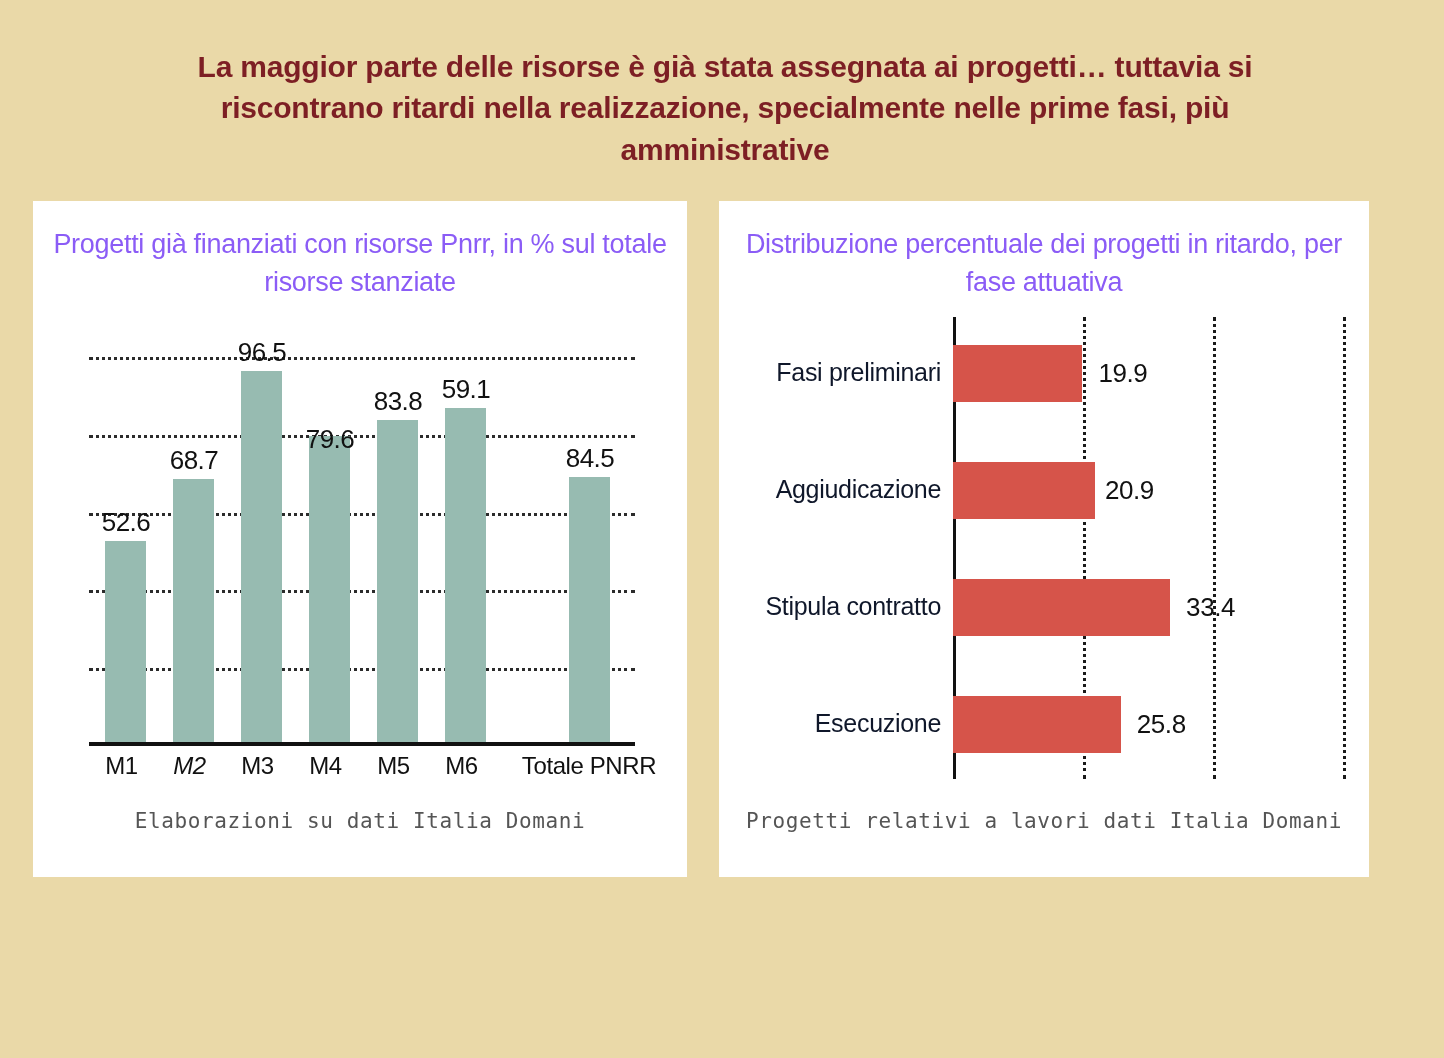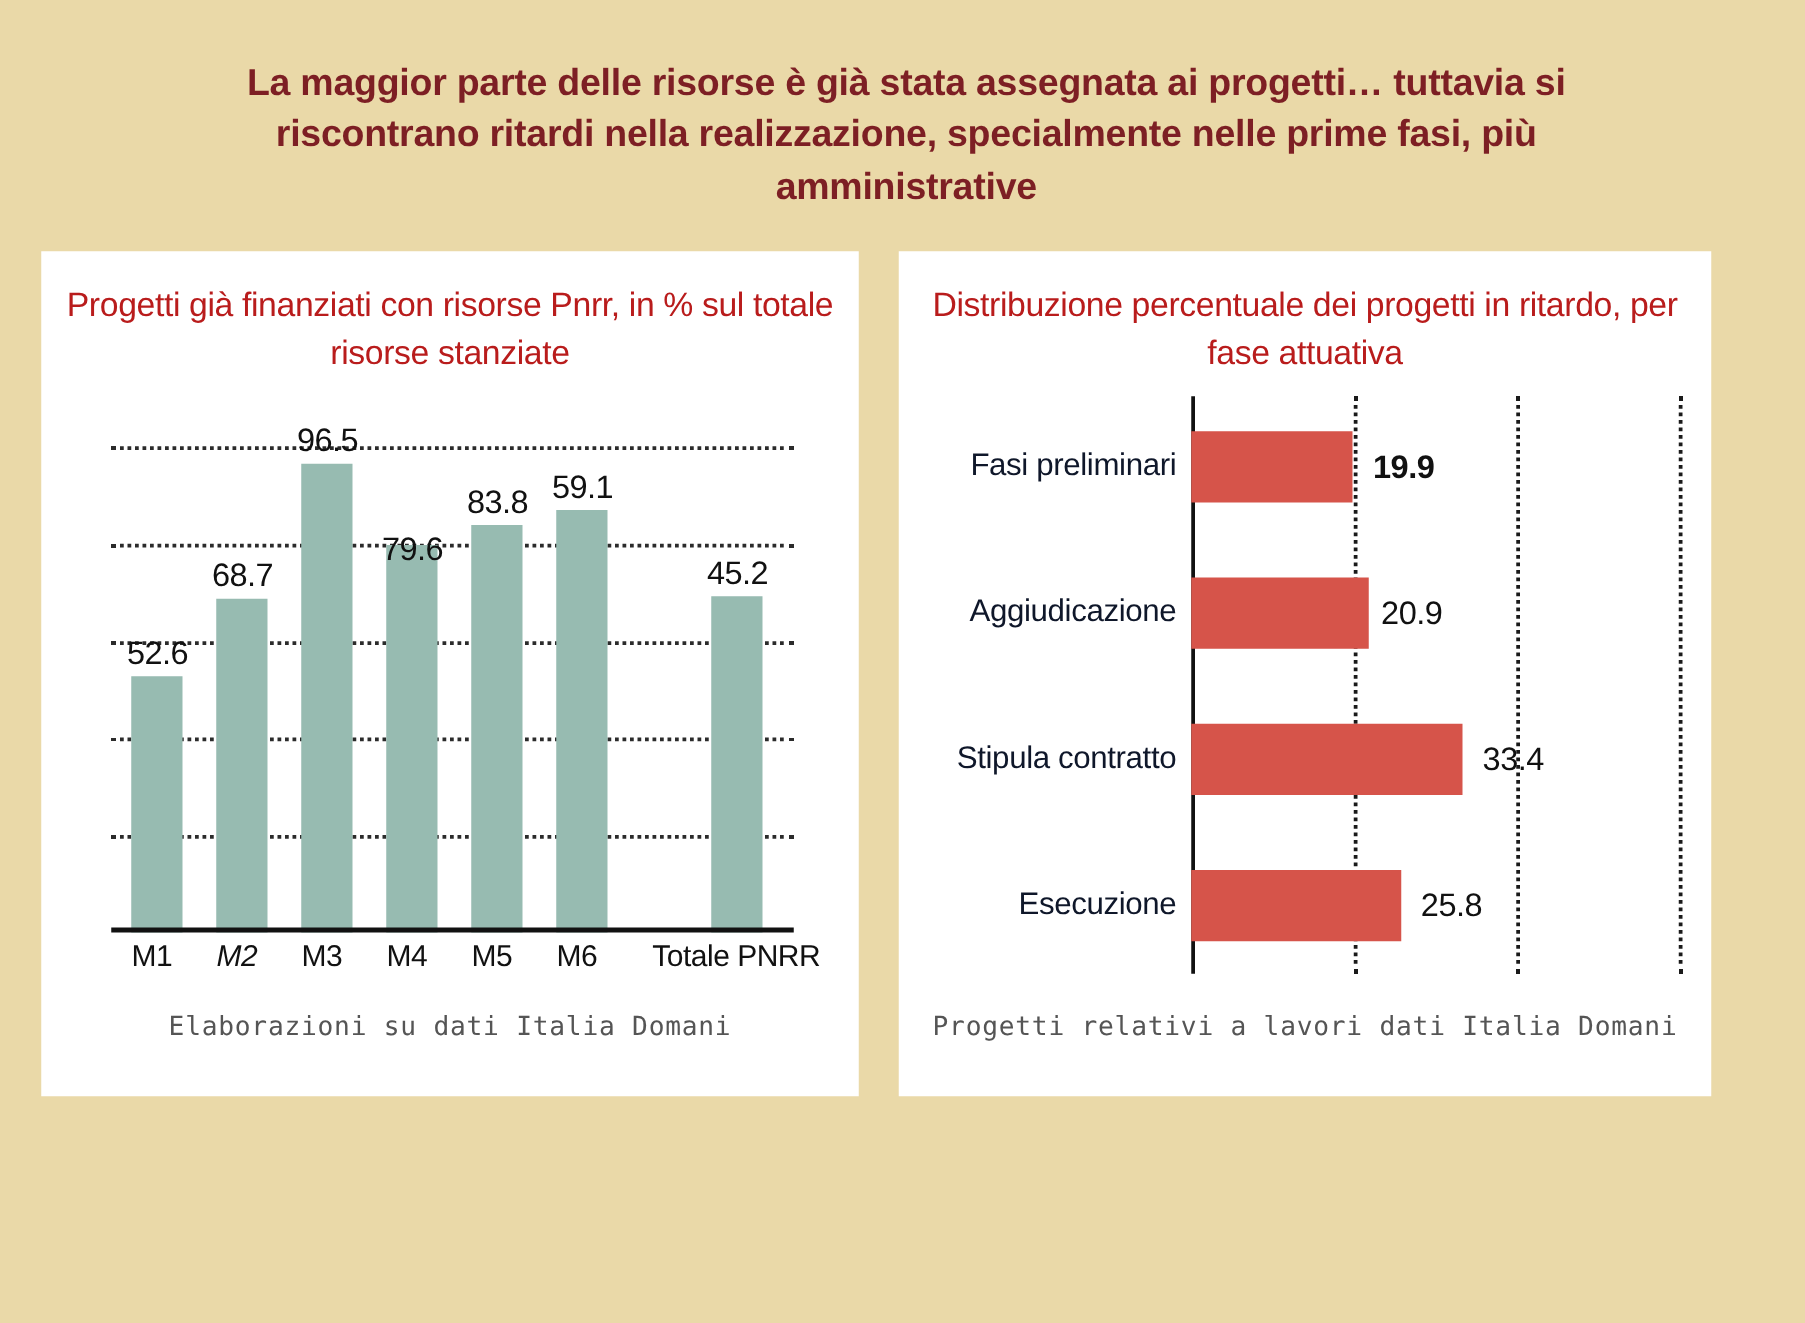--- a/index.html
+++ b/index.html
@@ -39,21 +39,21 @@
   #panel-left  { left: 33px;  width: 654px; }
   #panel-right { left: 719px; width: 650px; }
 
   .panel-title {
     position: absolute;
     left: 0;
     top: 24px;
     width: 100%;
     text-align: center;
     font-size: 27px;
-    color: #b91c1c;
+    color: #8b5cf6;
     line-height: 1.42;
     letter-spacing: -0.3px;
   }
 
   .panel-footer {
     position: absolute;
     left: 0;
     width: 100%;
     text-align: center;
     font-family: "DejaVu Sans Mono", "Liberation Mono", monospace;
@@ -182,21 +182,21 @@
     <div class="vbar" style="left:288px; height:326.0px;"></div>
     <div class="vbar" style="left:356px; height:338.4px;"></div>
     <div class="vbar" style="left:480px; height:269.2px;"></div>
 
     <div class="vbar-label" style="left:-8px;  top:150.4px;">52.6</div>
     <div class="vbar-label" style="left:60px;  top:87.8px;">68.7</div>
     <div class="vbar-label" style="left:128px; top:-20.4px;">96.5</div>
     <div class="vbar-label" style="left:196px; top:45.4px;margin-top:22px;">79.6</div>
     <div class="vbar-label" style="left:264px; top:29.0px;">83.8</div>
     <div class="vbar-label" style="left:332px; top:16.6px;">59.1</div>
-    <div class="vbar-label" style="left:456px; top:85.8px;">45.2</div>
+    <div class="vbar-label" style="left:456px; top:85.8px;">84.5</div>
 
     <div id="axis-x-left"></div>
 
     <div class="vcat" style="left:-8px;  width:81px;">M1</div>
     <div class="vcat" style="left:60px;  width:81px;font-style:italic;">M2</div>
     <div class="vcat" style="left:128px; width:81px;">M3</div>
     <div class="vcat" style="left:196px; width:81px;">M4</div>
     <div class="vcat" style="left:264px; width:81px;">M5</div>
     <div class="vcat" style="left:332px; width:81px;">M6</div>
     <div class="vcat" style="left:420px; width:160px;">Totale PNRR</div>
@@ -212,21 +212,21 @@
   <div id="plot-right">
 
     <div id="axis-y-right"></div>
 
     <div class="vgrid" style="left:130px;"></div>
     <div class="vgrid" style="left:260px;"></div>
     <div class="vgrid" style="left:390px;"></div>
 
     <div class="hbar" style="top:28px;  width:129.4px;">
       <div class="hcat" style="top:13px;">Fasi preliminari</div>
-      <div class="hbar-label" style="left:145.4px; top:13px;font-weight:bold;">19.9</div>
+      <div class="hbar-label" style="left:145.4px; top:13px;">19.9</div>
     </div>
 
     <div class="hbar" style="top:145px; width:142px;">
       <div class="hcat" style="top:13px;">Aggiudicazione</div>
       <div class="hbar-label" style="left:151.9px; top:13px;">20.9</div>
     </div>
 
     <div class="hbar" style="top:262px; width:217.1px;">
       <div class="hcat" style="top:13px;">Stipula contratto</div>
       <div class="hbar-label" style="left:233.1px; top:13px;">33.4</div>

